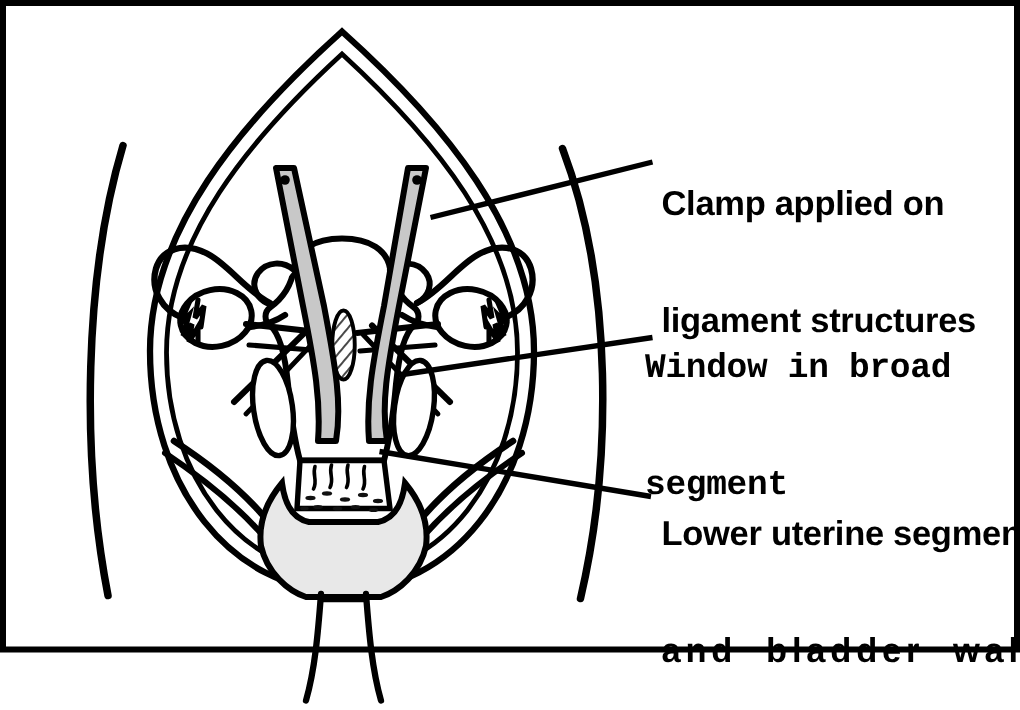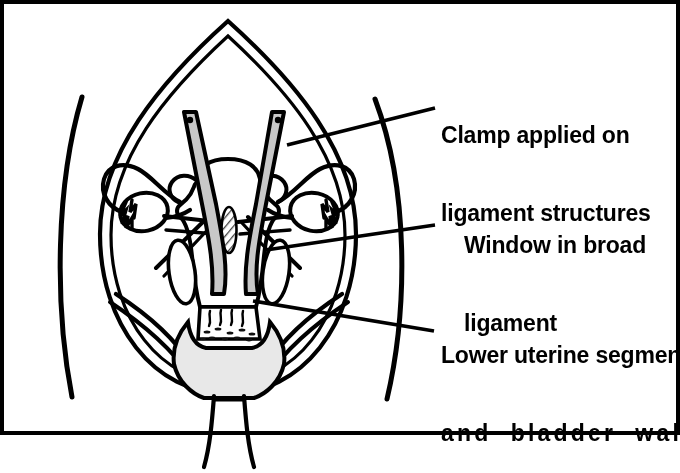--- a/index.html
+++ b/index.html
@@ -5,21 +5,21 @@
   html,body{margin:0;padding:0;background:#ffffff;}
   body{width:680px;height:473px;overflow:hidden;
        font-family:"Liberation Sans",sans-serif;}
   #frame{position:relative;width:680px;height:435px;box-sizing:border-box;
          border:4px solid #000;background:#fff;}
   #art{position:absolute;left:0;top:0;width:680px;height:473px;}
   .lbl{position:absolute;color:#000;font-weight:bold;font-size:23px;
        line-height:26px;letter-spacing:-0.2px;white-space:pre;
        font-family:"Liberation Sans",sans-serif;}
   #lbl-clamp{left:437px;top:66px;}
-  #lbl-window{left:460px;top:176px;}
+  #lbl-window{left:426px;top:176px;font-family:Liberation Mono, monospace;}
   #lbl-lower{left:437px;top:286px;}
   .just{display:block;}
   .just.sp{letter-spacing:3.2px;}
 </style>
 </head>
 <body>
 
 <div id="frame">
 
   <svg id="art" viewBox="0 0 680 473">
@@ -132,21 +132,21 @@
     <line x1="249" y1="297" x2="430" y2="327" stroke="#000" stroke-width="3.6"></line>
   </svg>
 
   <div class="lbl" id="lbl-clamp">
     <span class="just">Clamp applied on</span>
     <span class="just">ligament structures</span>
   </div>
 
   <div class="lbl" id="lbl-window">
     <span class="just">Window in broad</span>
-    <span class="just">ligament</span>
+    <span class="just">segment</span>
   </div>
 
   <div class="lbl" id="lbl-lower">
     <span class="just">Lower uterine segment</span>
     <span class="just sp">and  bladder  wall</span>
     
   </div>
 
 </div>
 

